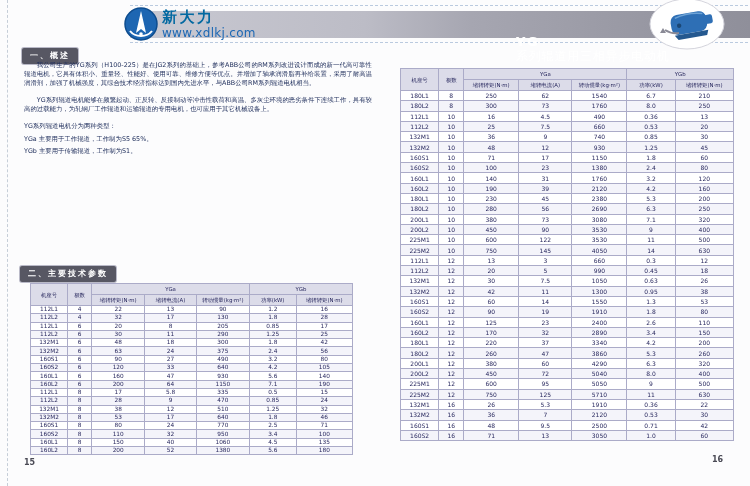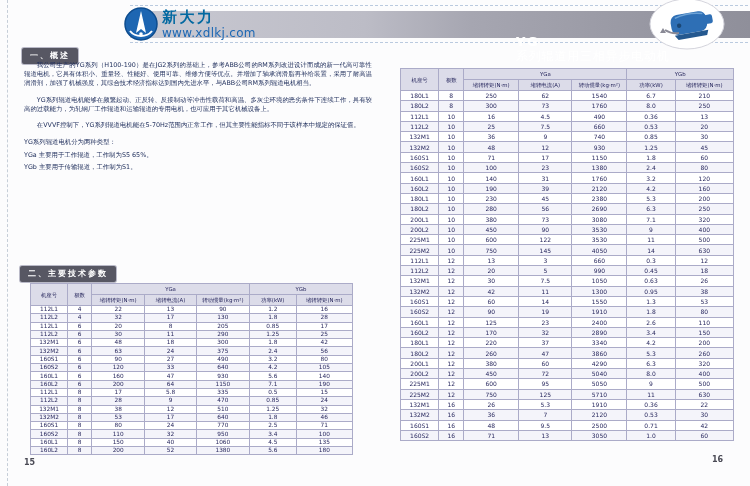--- a/index.html
+++ b/index.html
@@ -96,23 +96,22 @@
     <div class="logo-text">
       <span class="logo-cn">新大力</span>
       <span class="logo-url">www.xdlkj.com</span>
     </div>
   </div>
 
   <div class="badge" id="badge-overview">一、概述</div>
   <div class="badge" id="badge-params">二、主要技术参数</div>
 
   <div class="paras">
-    <p class="para indent">我公司生产的YG系列（H100-190）是在JG2系列的基础上，参考ABB公司的RM系列改进设计而成的新一代高可靠性辊道电机，它具有体积小、重量轻、性能好、使用可靠、维修方便等优点。并增加了轴承润滑脂再补给装置，采用了耐高温润滑剂，加强了机械强度，其综合技术经济指标达到国内先进水平，与ABB公司RM系列辊道电机相当。</p>
+    <p class="para indent">我公司生产的YG系列（H100-225）是在JG2系列的基础上，参考ABB公司的RM系列改进设计而成的新一代高可靠性辊道电机，它具有体积小、重量轻、性能好、使用可靠、维修方便等优点。并增加了轴承润滑脂再补给装置，采用了耐高温润滑剂，加强了机械强度，其综合技术经济指标达到国内先进水平，与ABB公司RM系列辊道电机相当。</p>
     <p class="para indent">YG系列辊道电机能够在频繁起动、正反转、反接制动等冲击性载荷和高温、多灰尘环境的恶劣条件下连续工作，具有较高的过载能力，为轧钢厂工作辊道和运输辊道的专用电机，也可应用于其它机械设备上。</p>
-    <p class="para indent">在VVVF控制下，YG系列辊道电机能在5-70Hz范围内正常工作，但其主要性能指标不同于该样本中规定的保证值。</p>
     <p class="para tight">YG系列辊道电机分为两种类型：</p>
     <p class="para tight">YGa 主要用于工作辊道，工作制为S5 65%。</p>
     <p class="para tight">YGb 主要用于传输辊道，工作制为S1。</p>
   </div>
 
   <table class="data-table" id="left-table">
       <colgroup>
         <col style="width: 11.5%;">
         <col style="width: 7.5%;">
         <col style="width: 16.5%;">

